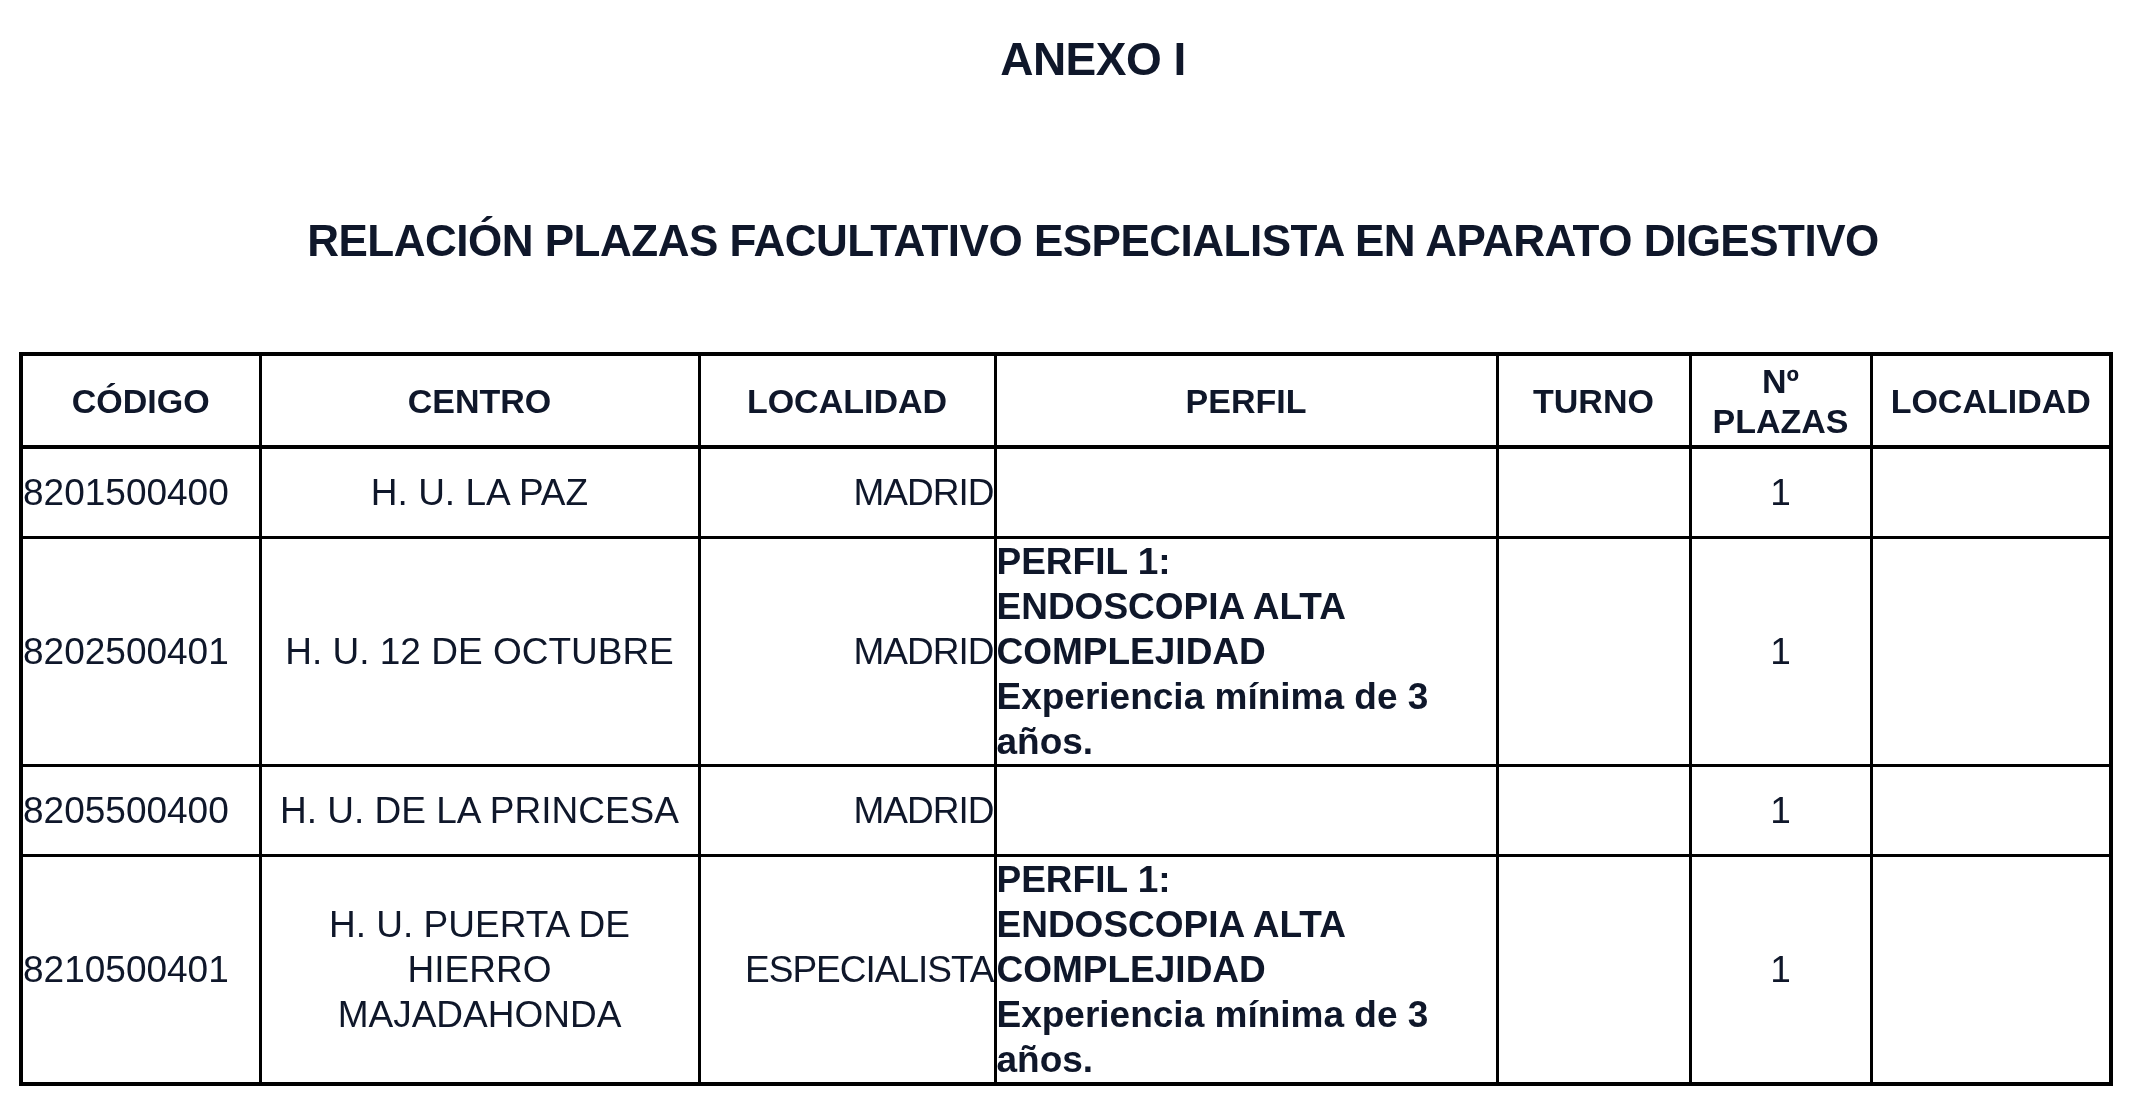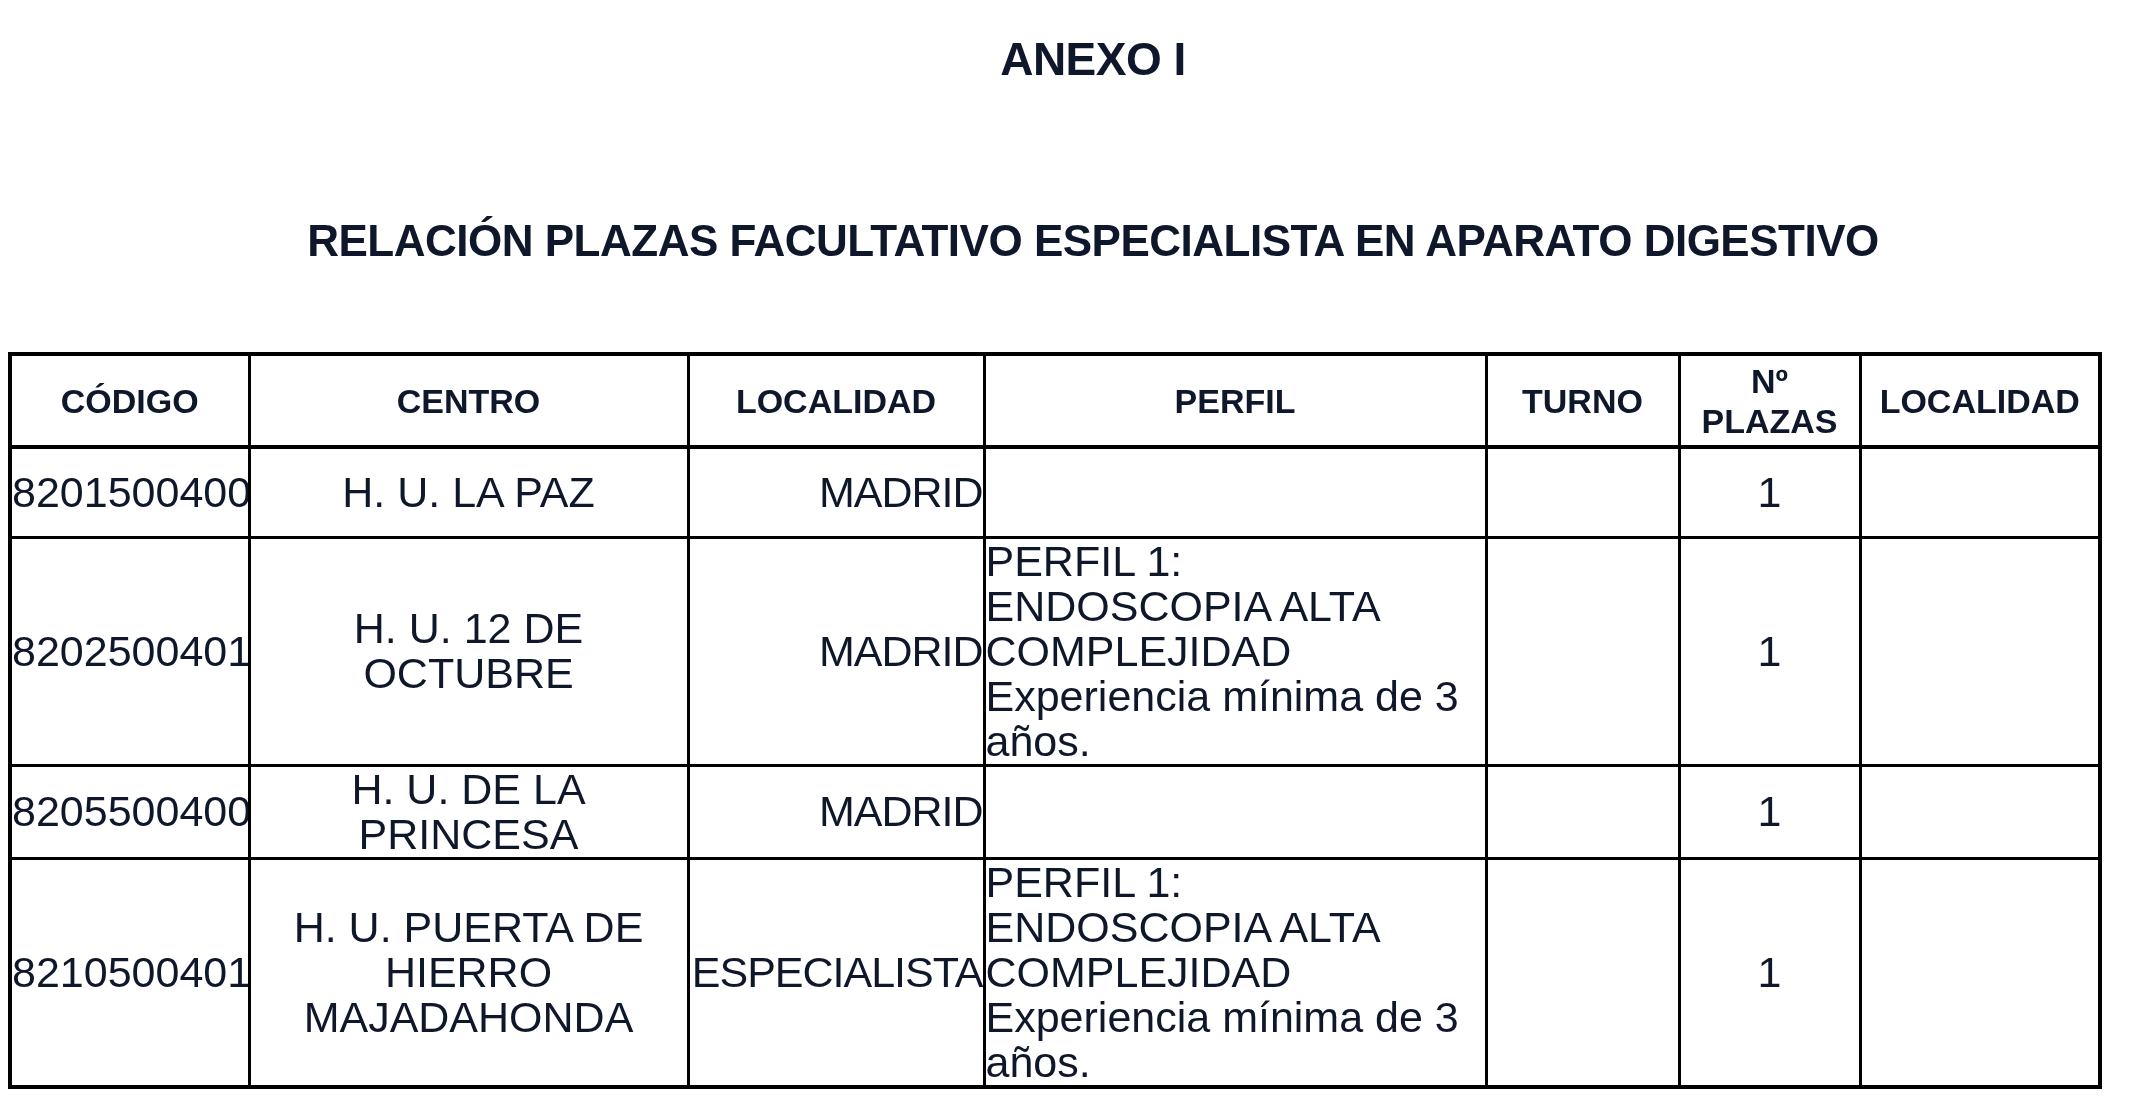--- a/index.html
+++ b/index.html
@@ -35,21 +35,21 @@
     width: 2092px;
     margin: 0;
     text-align: center;
     font-size: 44px;
     font-weight: bold;
     letter-spacing: -0.5px;
     line-height: 50px;
   }
   table.plazas {
     position: absolute;
-    left: 8px;
+    left: 19px;
     top: 352px;
     width: 2090px;
     border-collapse: collapse;
     table-layout: fixed;
     border: 4px solid #000;
   }
   .plazas th, .plazas td {
     border: 3px solid #000;
     vertical-align: middle;
     overflow: hidden;
@@ -58,33 +58,33 @@
   .plazas thead tr { height: 93px; }
   .plazas thead th {
     border-bottom: 4px solid #000;
     font-size: 34px;
     font-weight: bold;
     text-align: center;
     line-height: 40px;
     white-space: pre-line;
   }
   .plazas tbody td {
-    font-size: 43px;
+    font-size: 37px;
     line-height: 45px;
   }
   .plazas tbody tr:nth-child(1) { height: 90px; }
   .plazas tbody tr:nth-child(2) { height: 184px; }
   .plazas tbody tr:nth-child(3) { height: 90px; }
   .plazas tbody tr:nth-child(4) { height: 90px; }
   .plazas tbody tr:nth-child(5) { height: 183px; }
   .c-codigo    { text-align: left; padding-left: 11px; }
   .c-centro    { text-align: center; padding-left: 14px; padding-right: 4px; }
   .c-localidad { text-align: right; letter-spacing: -1px; }
   .c-perfil    { text-align: left; padding-left: 12px; padding-right: 6px;
-                 white-space: pre-line; line-height: 46px; }
+                 white-space: pre-line; line-height: 46px; font-weight: bold; }
   .c-turno, .c-plazas, .c-prioridad { text-align: center; }
 </style>
 </head>
 <body>
 
 <div class="page">
   <h1 class="doc-title">ANEXO I</h1>
   <h2 class="doc-subtitle">RELACIÓN PLAZAS FACULTATIVO ESPECIALISTA EN APARATO DIGESTIVO</h2>
 
   <table class="plazas">

